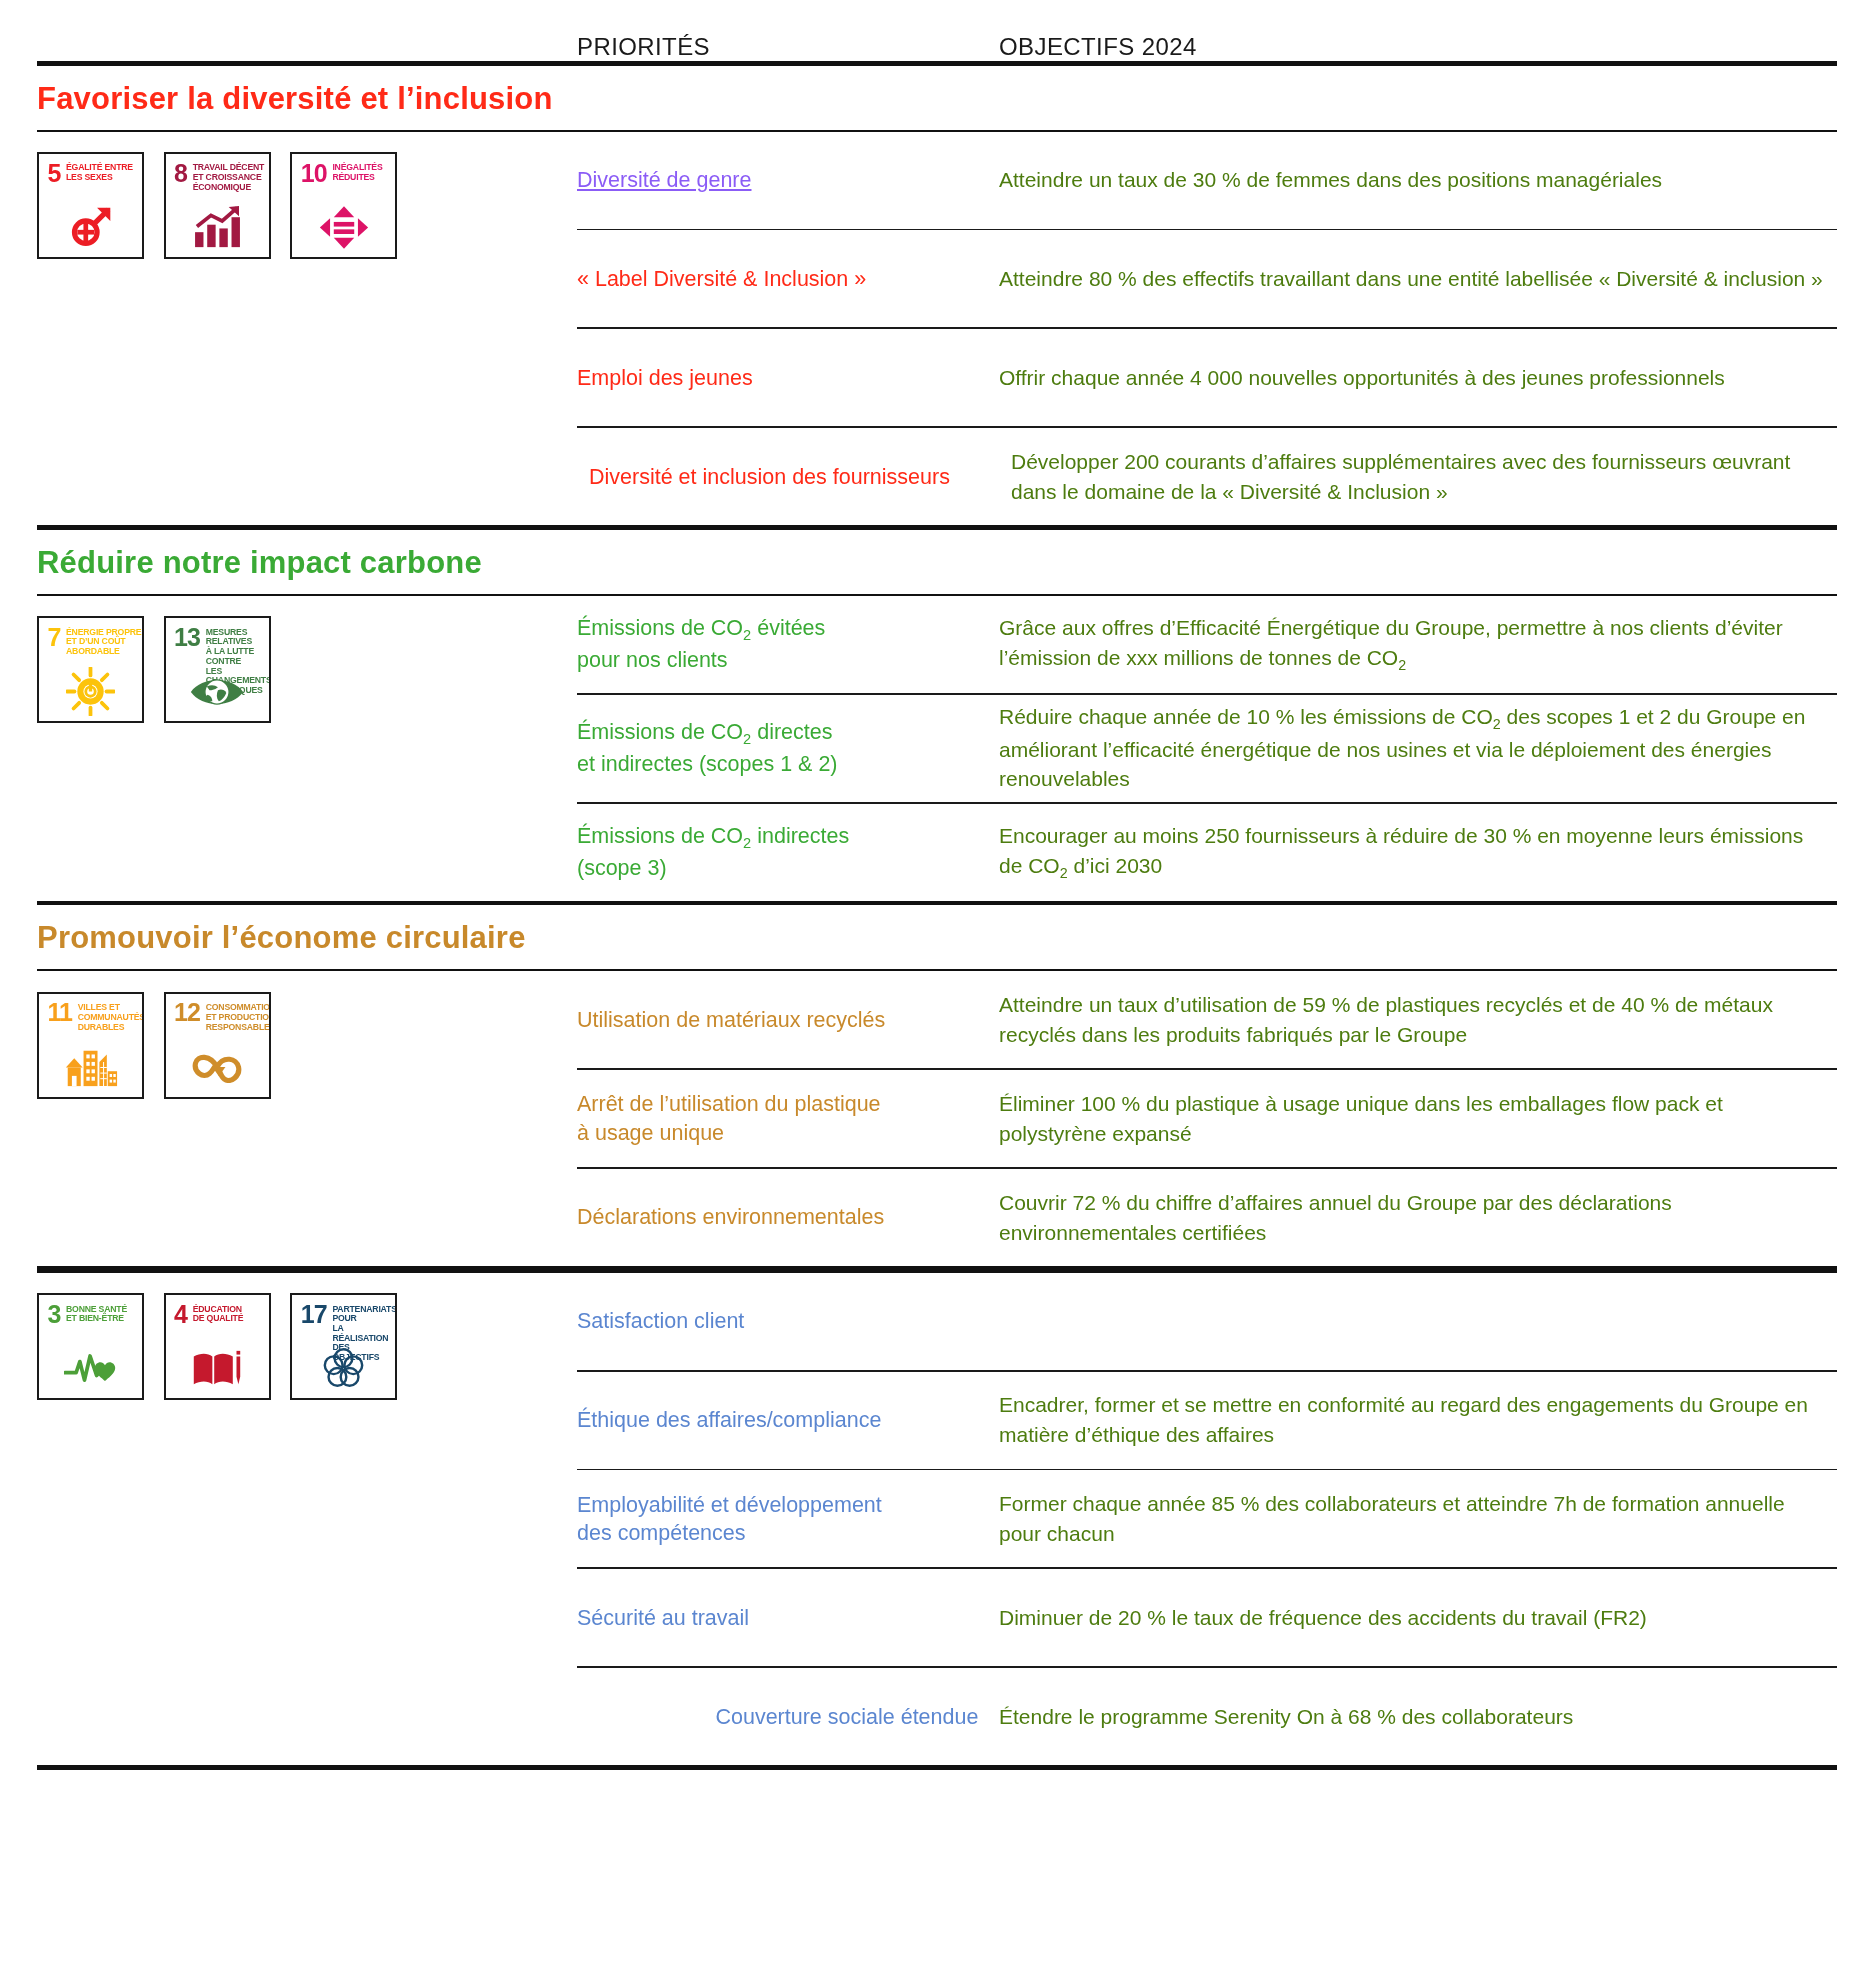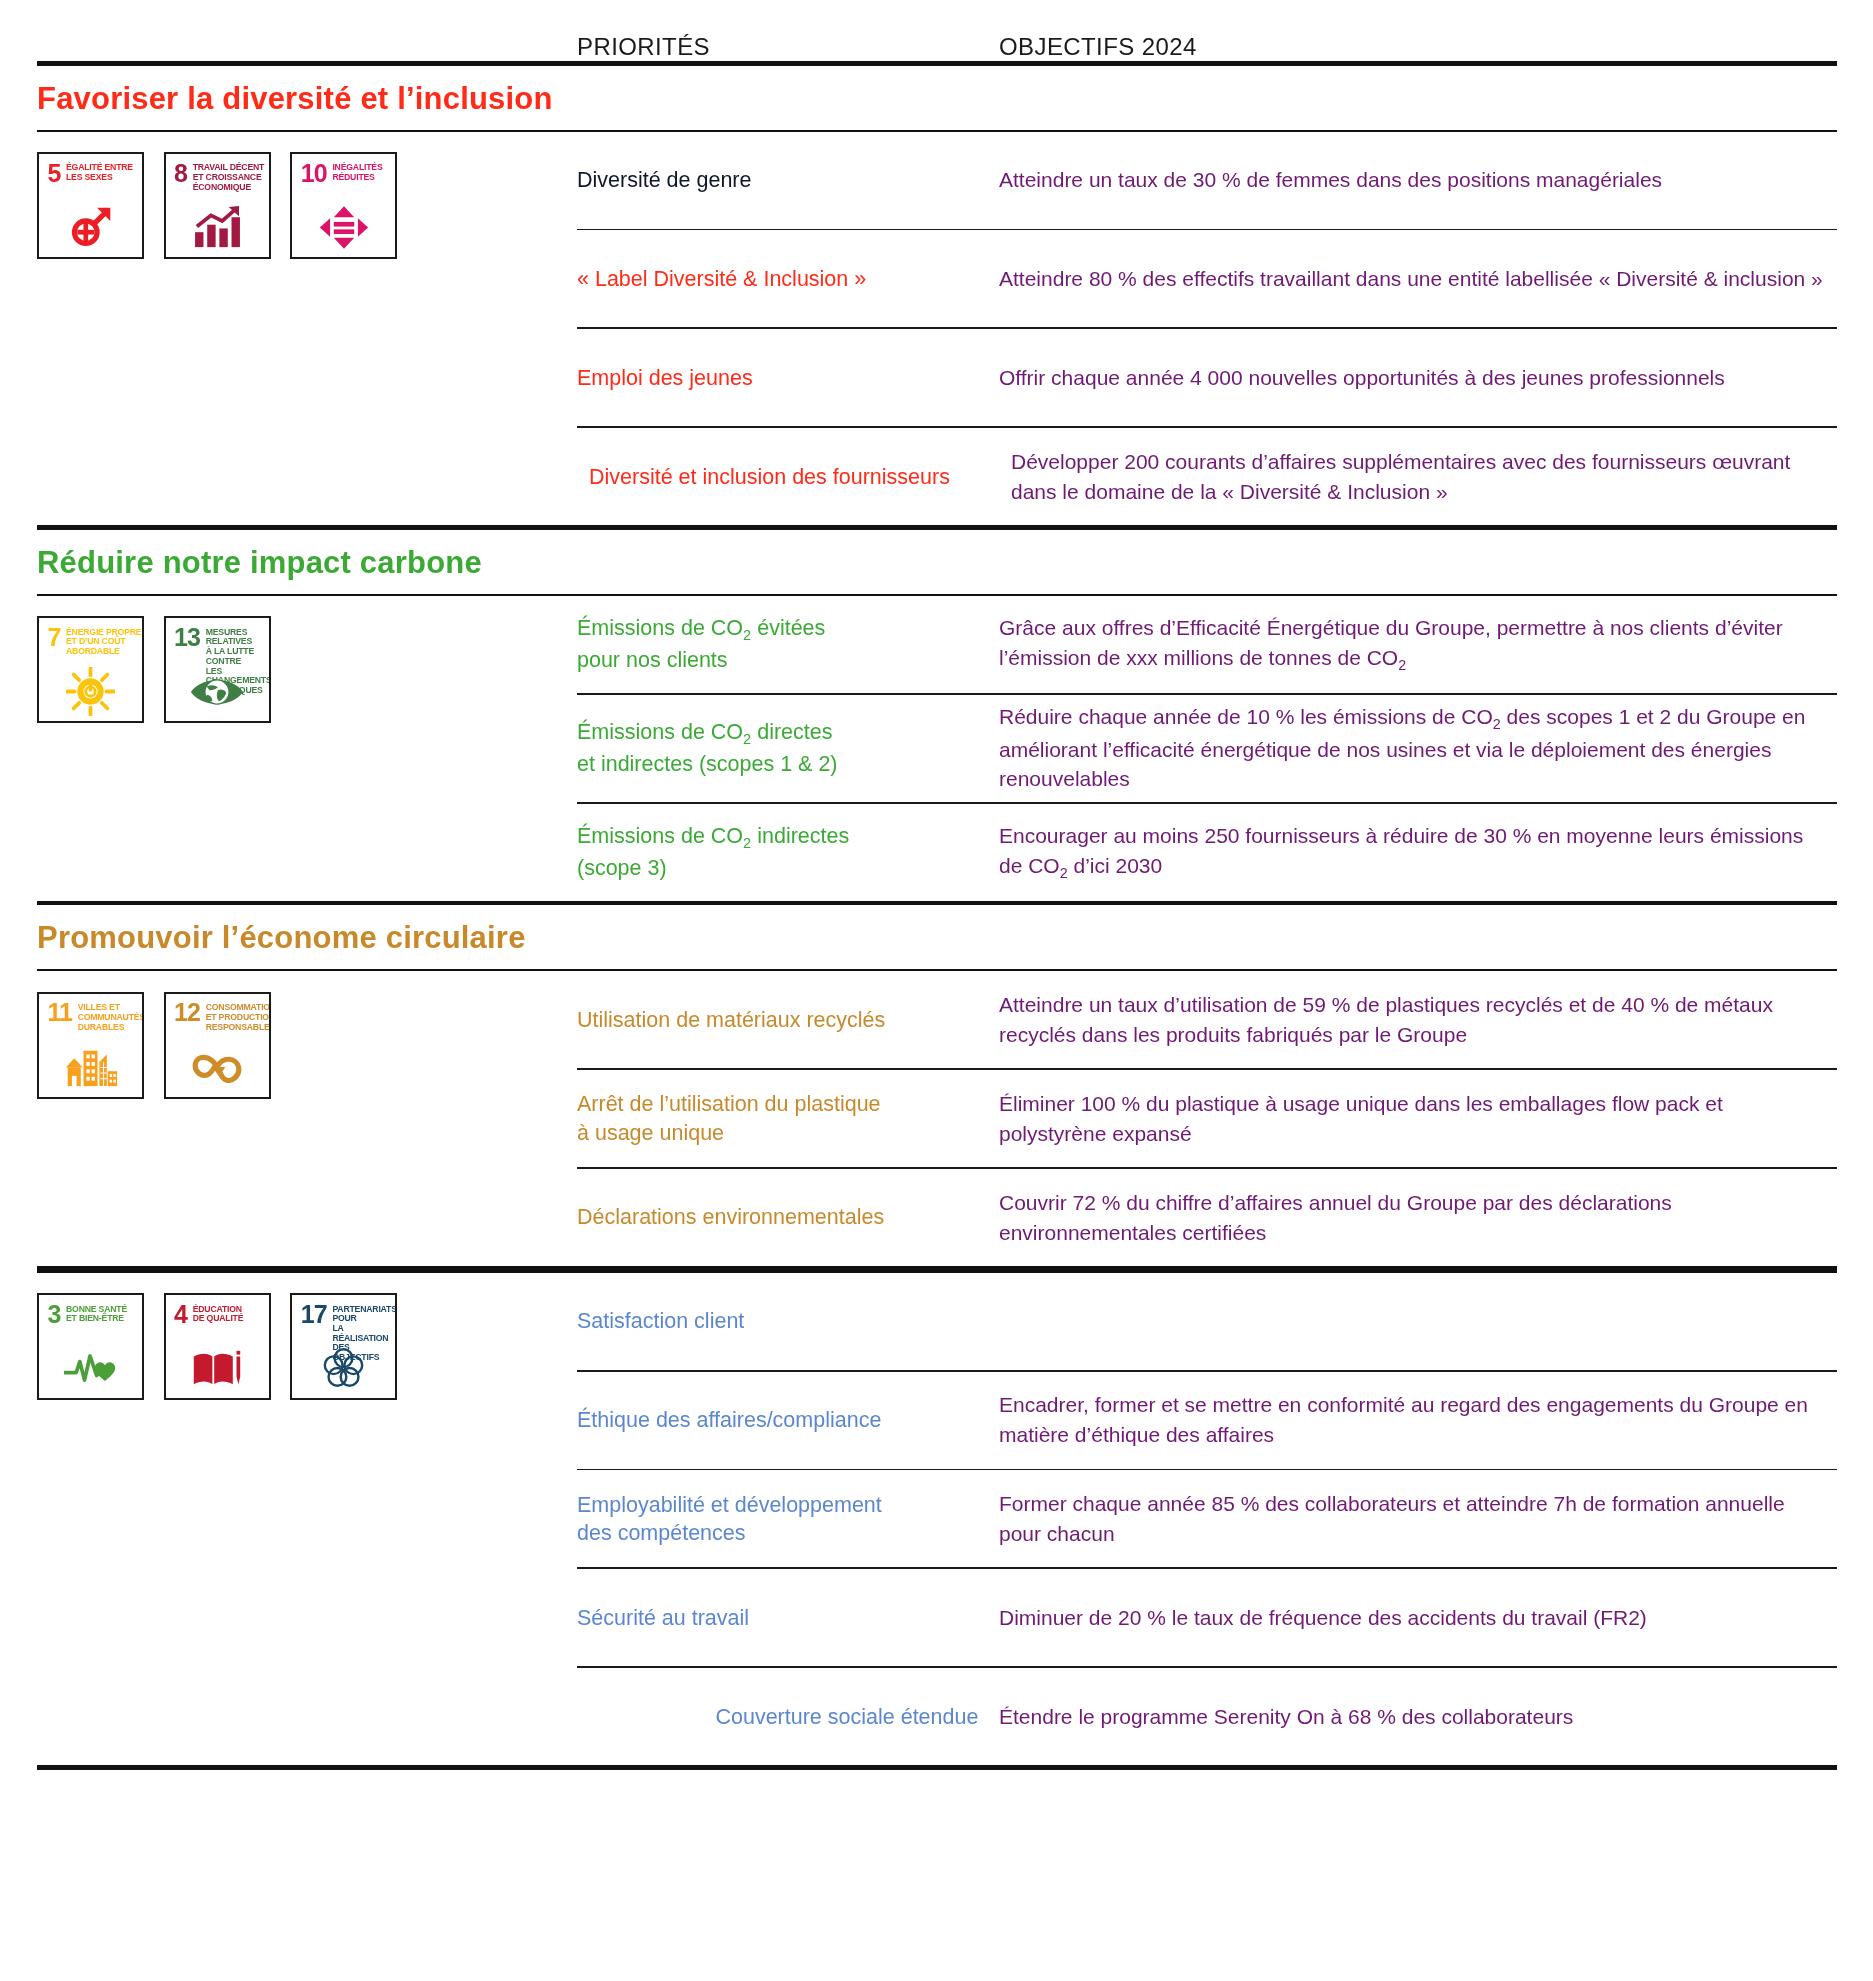--- a/index.html
+++ b/index.html
@@ -138,21 +138,21 @@
     flex: 0 0 422px;
     font-size: 21.5px;
     line-height: 1.32;
     padding-right: 20.6px;
     box-sizing: border-box;
   }
   .cell-obj {
     flex: 1 1 auto;
     font-size: 21px;
     line-height: 1.42;
-    color: #701a75;
+    color: #4d7c0f;
     padding-right: 9.4px;
     box-sizing: border-box;
   }
   .row-sep {
     height: 1.9px;
     background: #1a1a1a;
     width: 100%;
   }
   sub { font-size: .68em; }
 
@@ -224,21 +224,21 @@
         <polygon points="28,48 39,36 17,36" fill="#DD1367"></polygon>
         <polygon points="2,25 13,15 13,35" fill="#DD1367"></polygon>
         <polygon points="54,25 43,15 43,35" fill="#DD1367"></polygon>
       </svg>
               </div>
             </div>
           </div>
           <div class="rows-col">
             <div class="row">
               <div class="row-inner">
-                <div class="cell-prio" style="color: #0f172a;">Diversité de genre</div>
+                <div class="cell-prio" style="color: #8b5cf6; text-decoration: underline;">Diversité de genre</div>
                 <div class="cell-obj">Atteindre un taux de 30 % de femmes dans des positions managériales</div>
               </div>
             </div>
             <div class="row-sep"></div>
             <div class="row">
               <div class="row-inner">
                 <div class="cell-prio" style="color: rgb(255, 42, 23);">« Label Diversité &amp; Inclusion »</div>
                 <div class="cell-obj">Atteindre 80 % des effectifs travaillant dans une entité labellisée « Diversité &amp; inclusion »</div>
               </div>
             </div>

